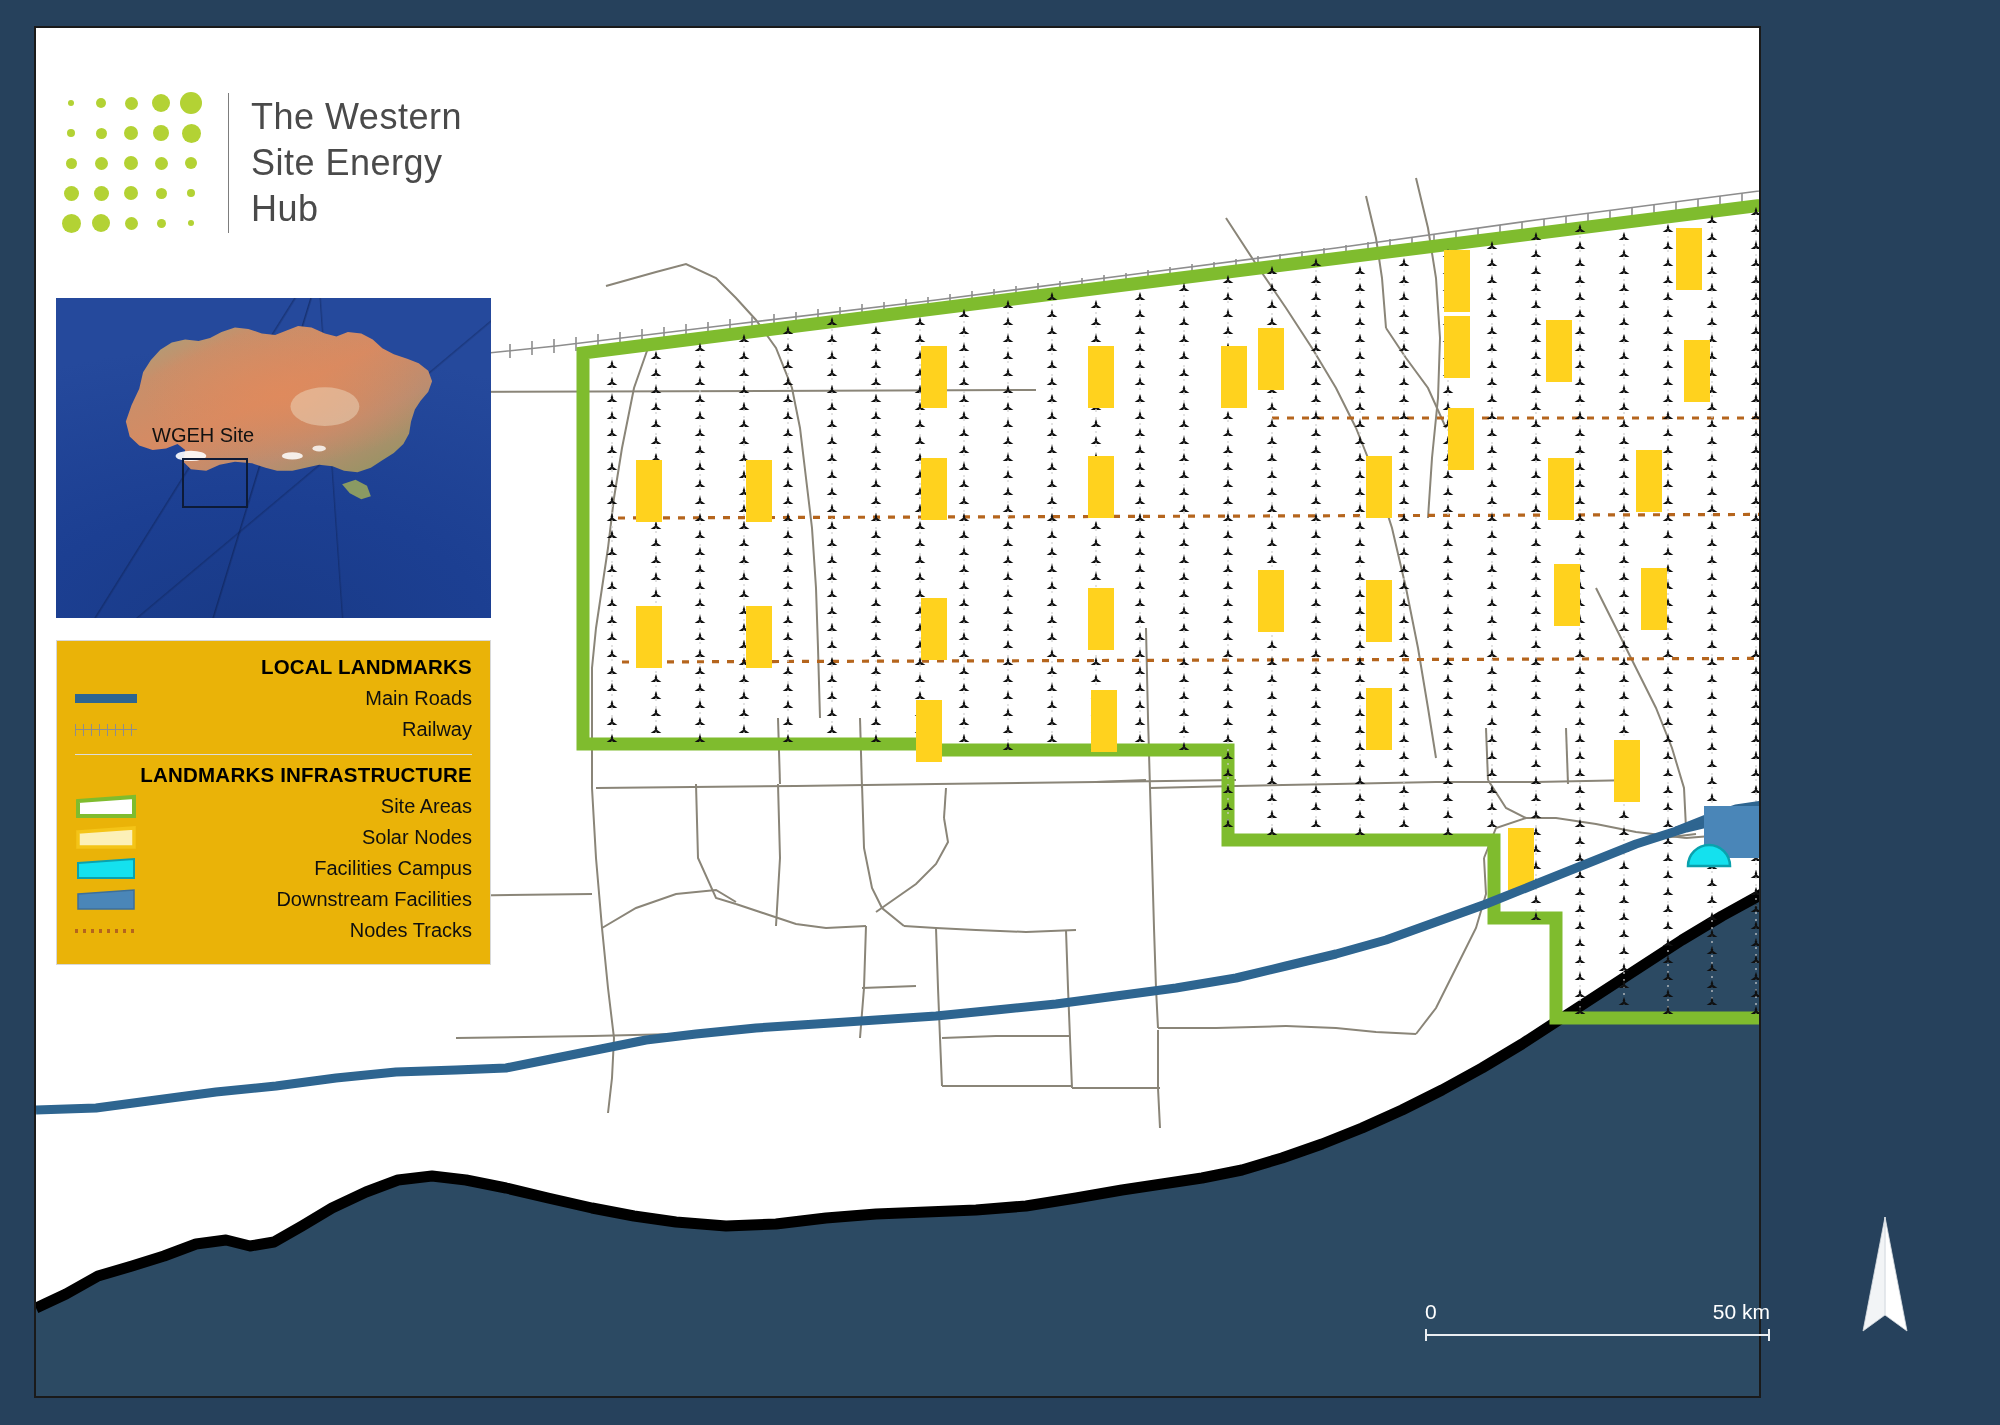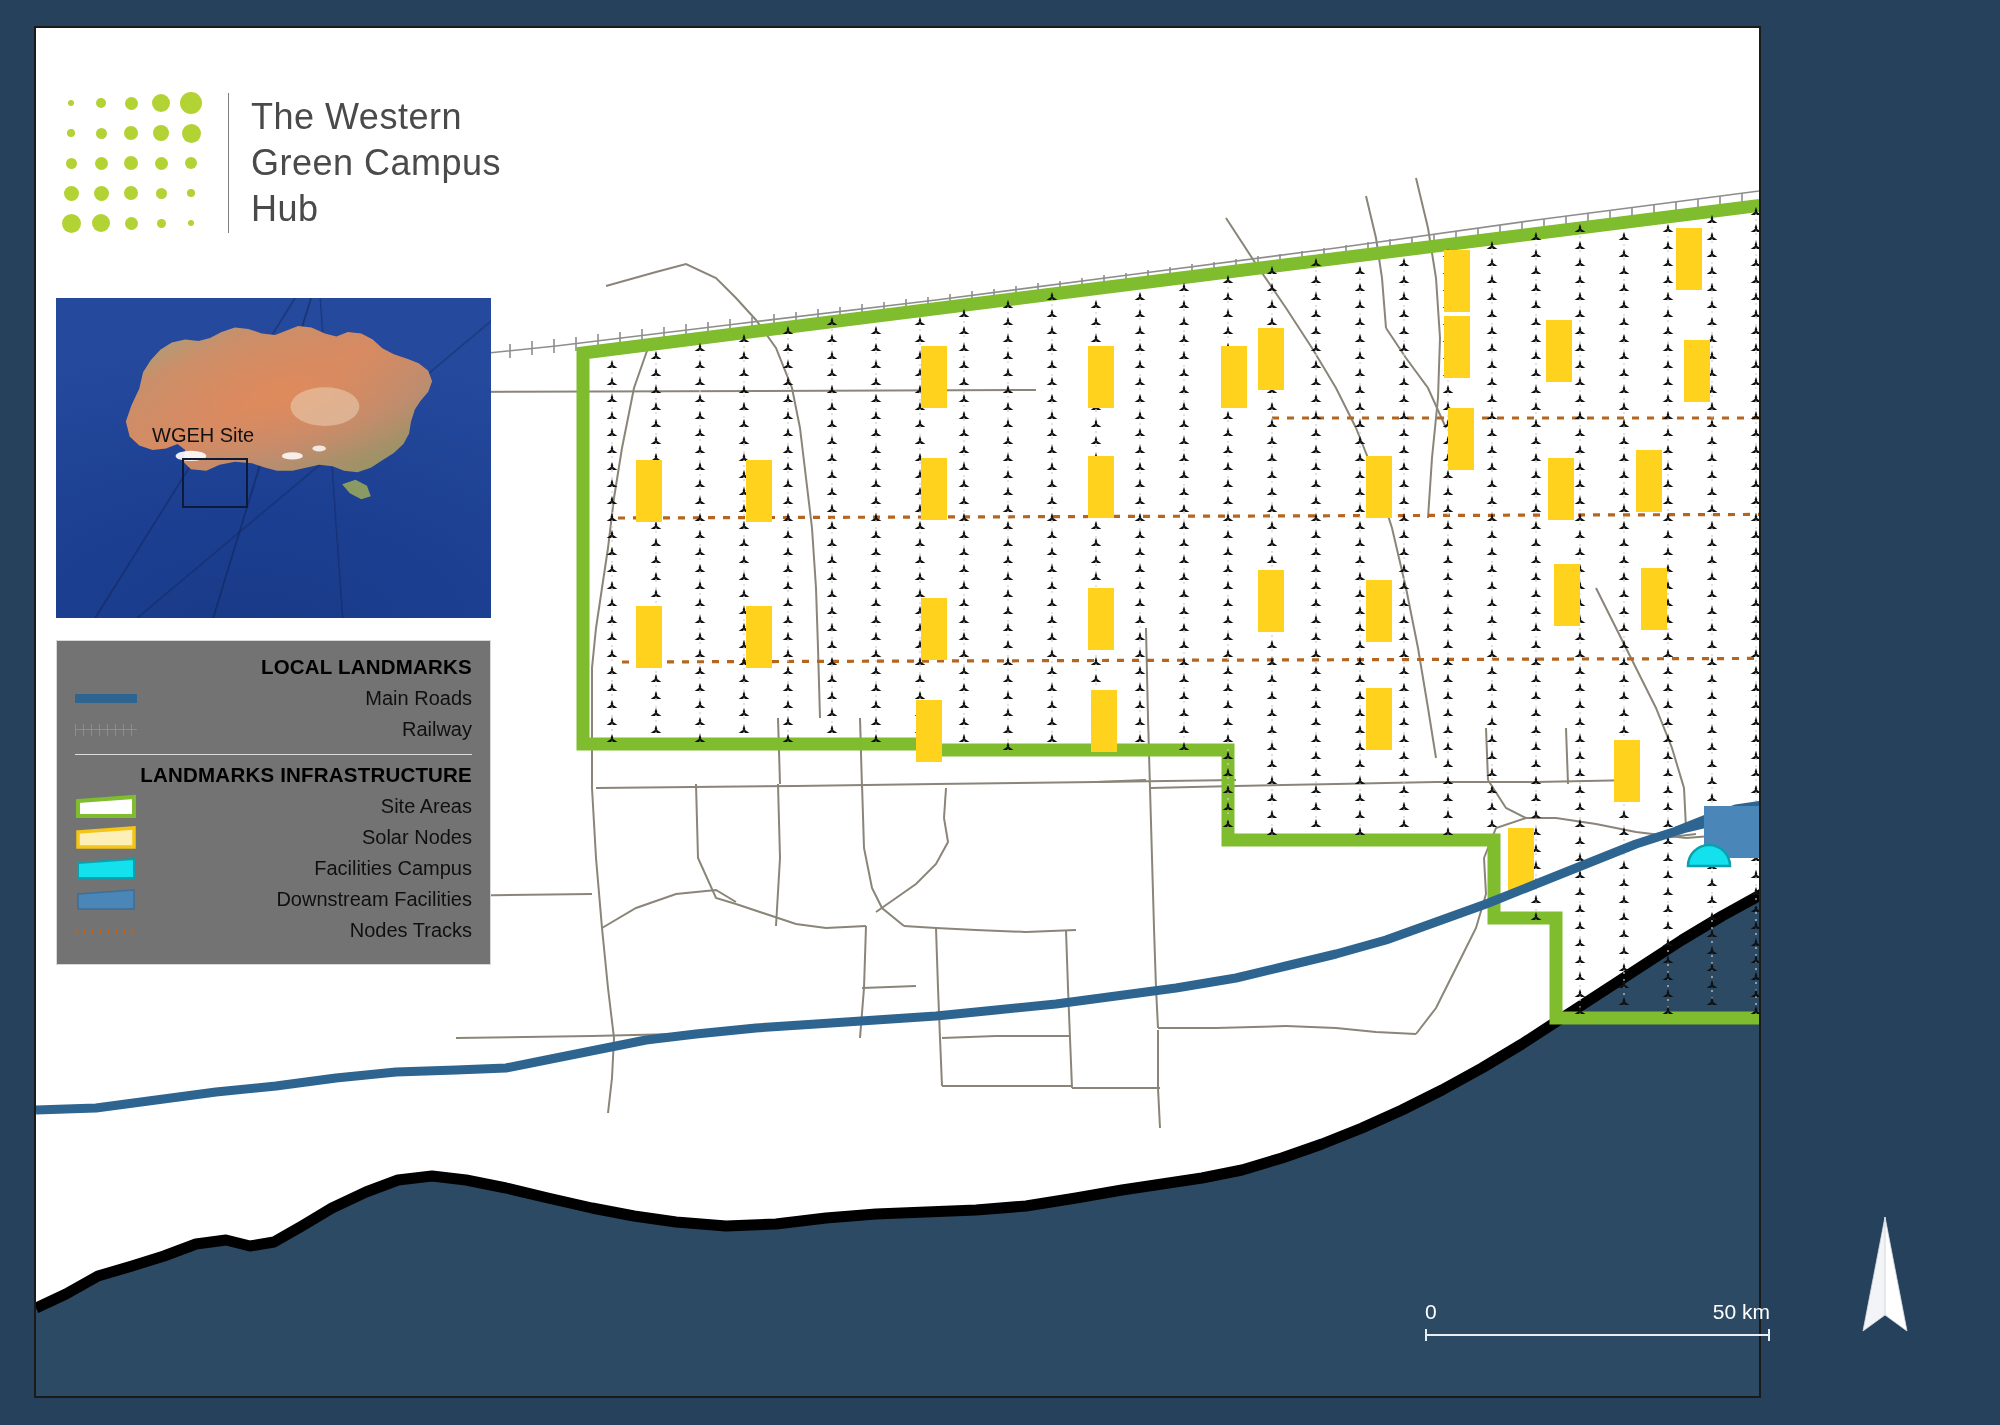--- a/index.html
+++ b/index.html
@@ -77,21 +77,21 @@
   #inset-site-box{
     position:absolute; left:126px; top:160px;
     width:66px; height:50px;
     border:2px solid #0d1b38;
   }
 
   
   #legend{
     position:absolute; left:20px; top:612px;
     width:435px; height:325px;
-    background:#737373;
+    background:#eab308;
     border:1px solid #d8d8d8;
     padding:14px 18px 10px 18px;
   }
   .legend-section-title{
     text-align:right;
     font-weight:bold;
     font-size:20.5px;
     color:#000;
     letter-spacing:0.2px;
     margin-bottom:4px;
@@ -1473,21 +1473,21 @@
           <div class="logo-dot-cell">
             <div class="logo-dot" style="width: 9px; height: 9px; background: rgb(179, 210, 52);"></div>
           </div>
           <div class="logo-dot-cell">
             <div class="logo-dot" style="width: 6px; height: 6px; background: rgb(179, 210, 52);"></div>
           </div>
         </div>
       <div id="logo-divider"></div>
       <div id="logo-text">
         <div>The Western</div>
-        <div>Green Campus</div>
+        <div>Site Energy</div>
         <div>Hub</div>
       </div>
     </div>
 
     <div id="inset-map">
       <div id="inset-ocean"></div>
       <svg id="inset-continent" viewBox="0 0 400 300" preserveAspectRatio="none">
         <defs>
           <linearGradient id="auGrad" x1="0" y1="0" x2="1" y2="1">
             <stop offset="0%" stop-color="#9aa882"></stop>

